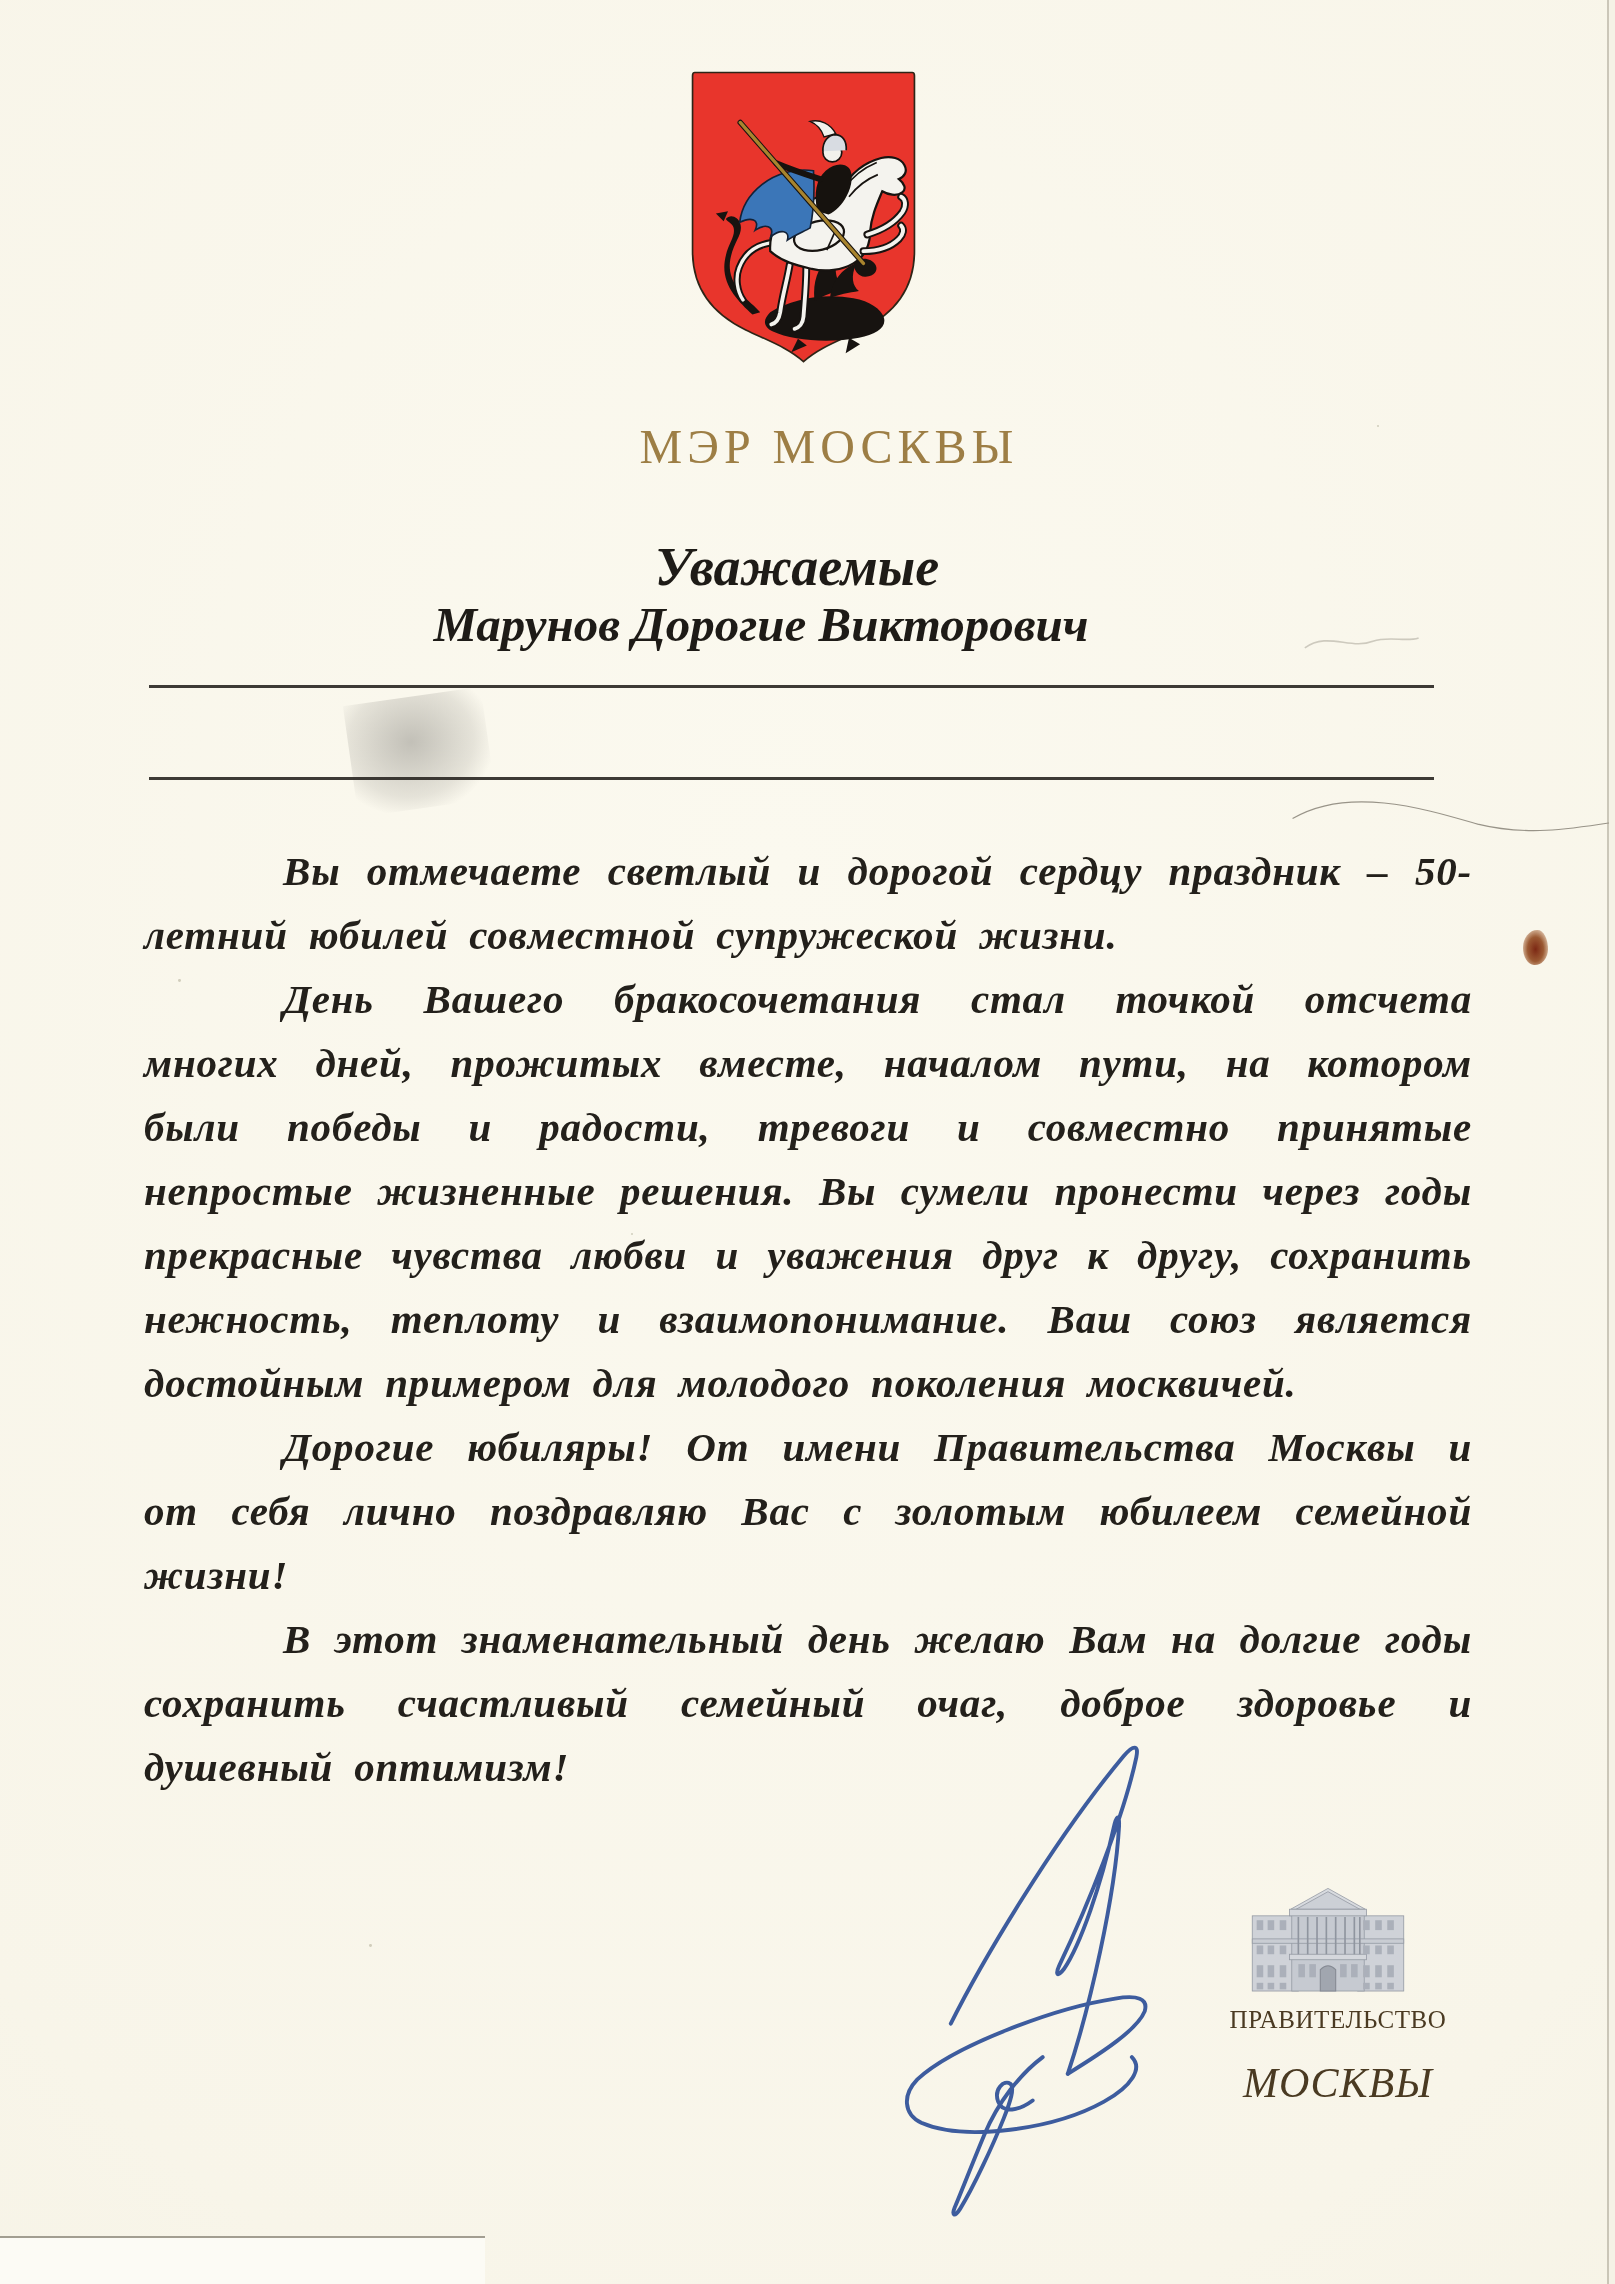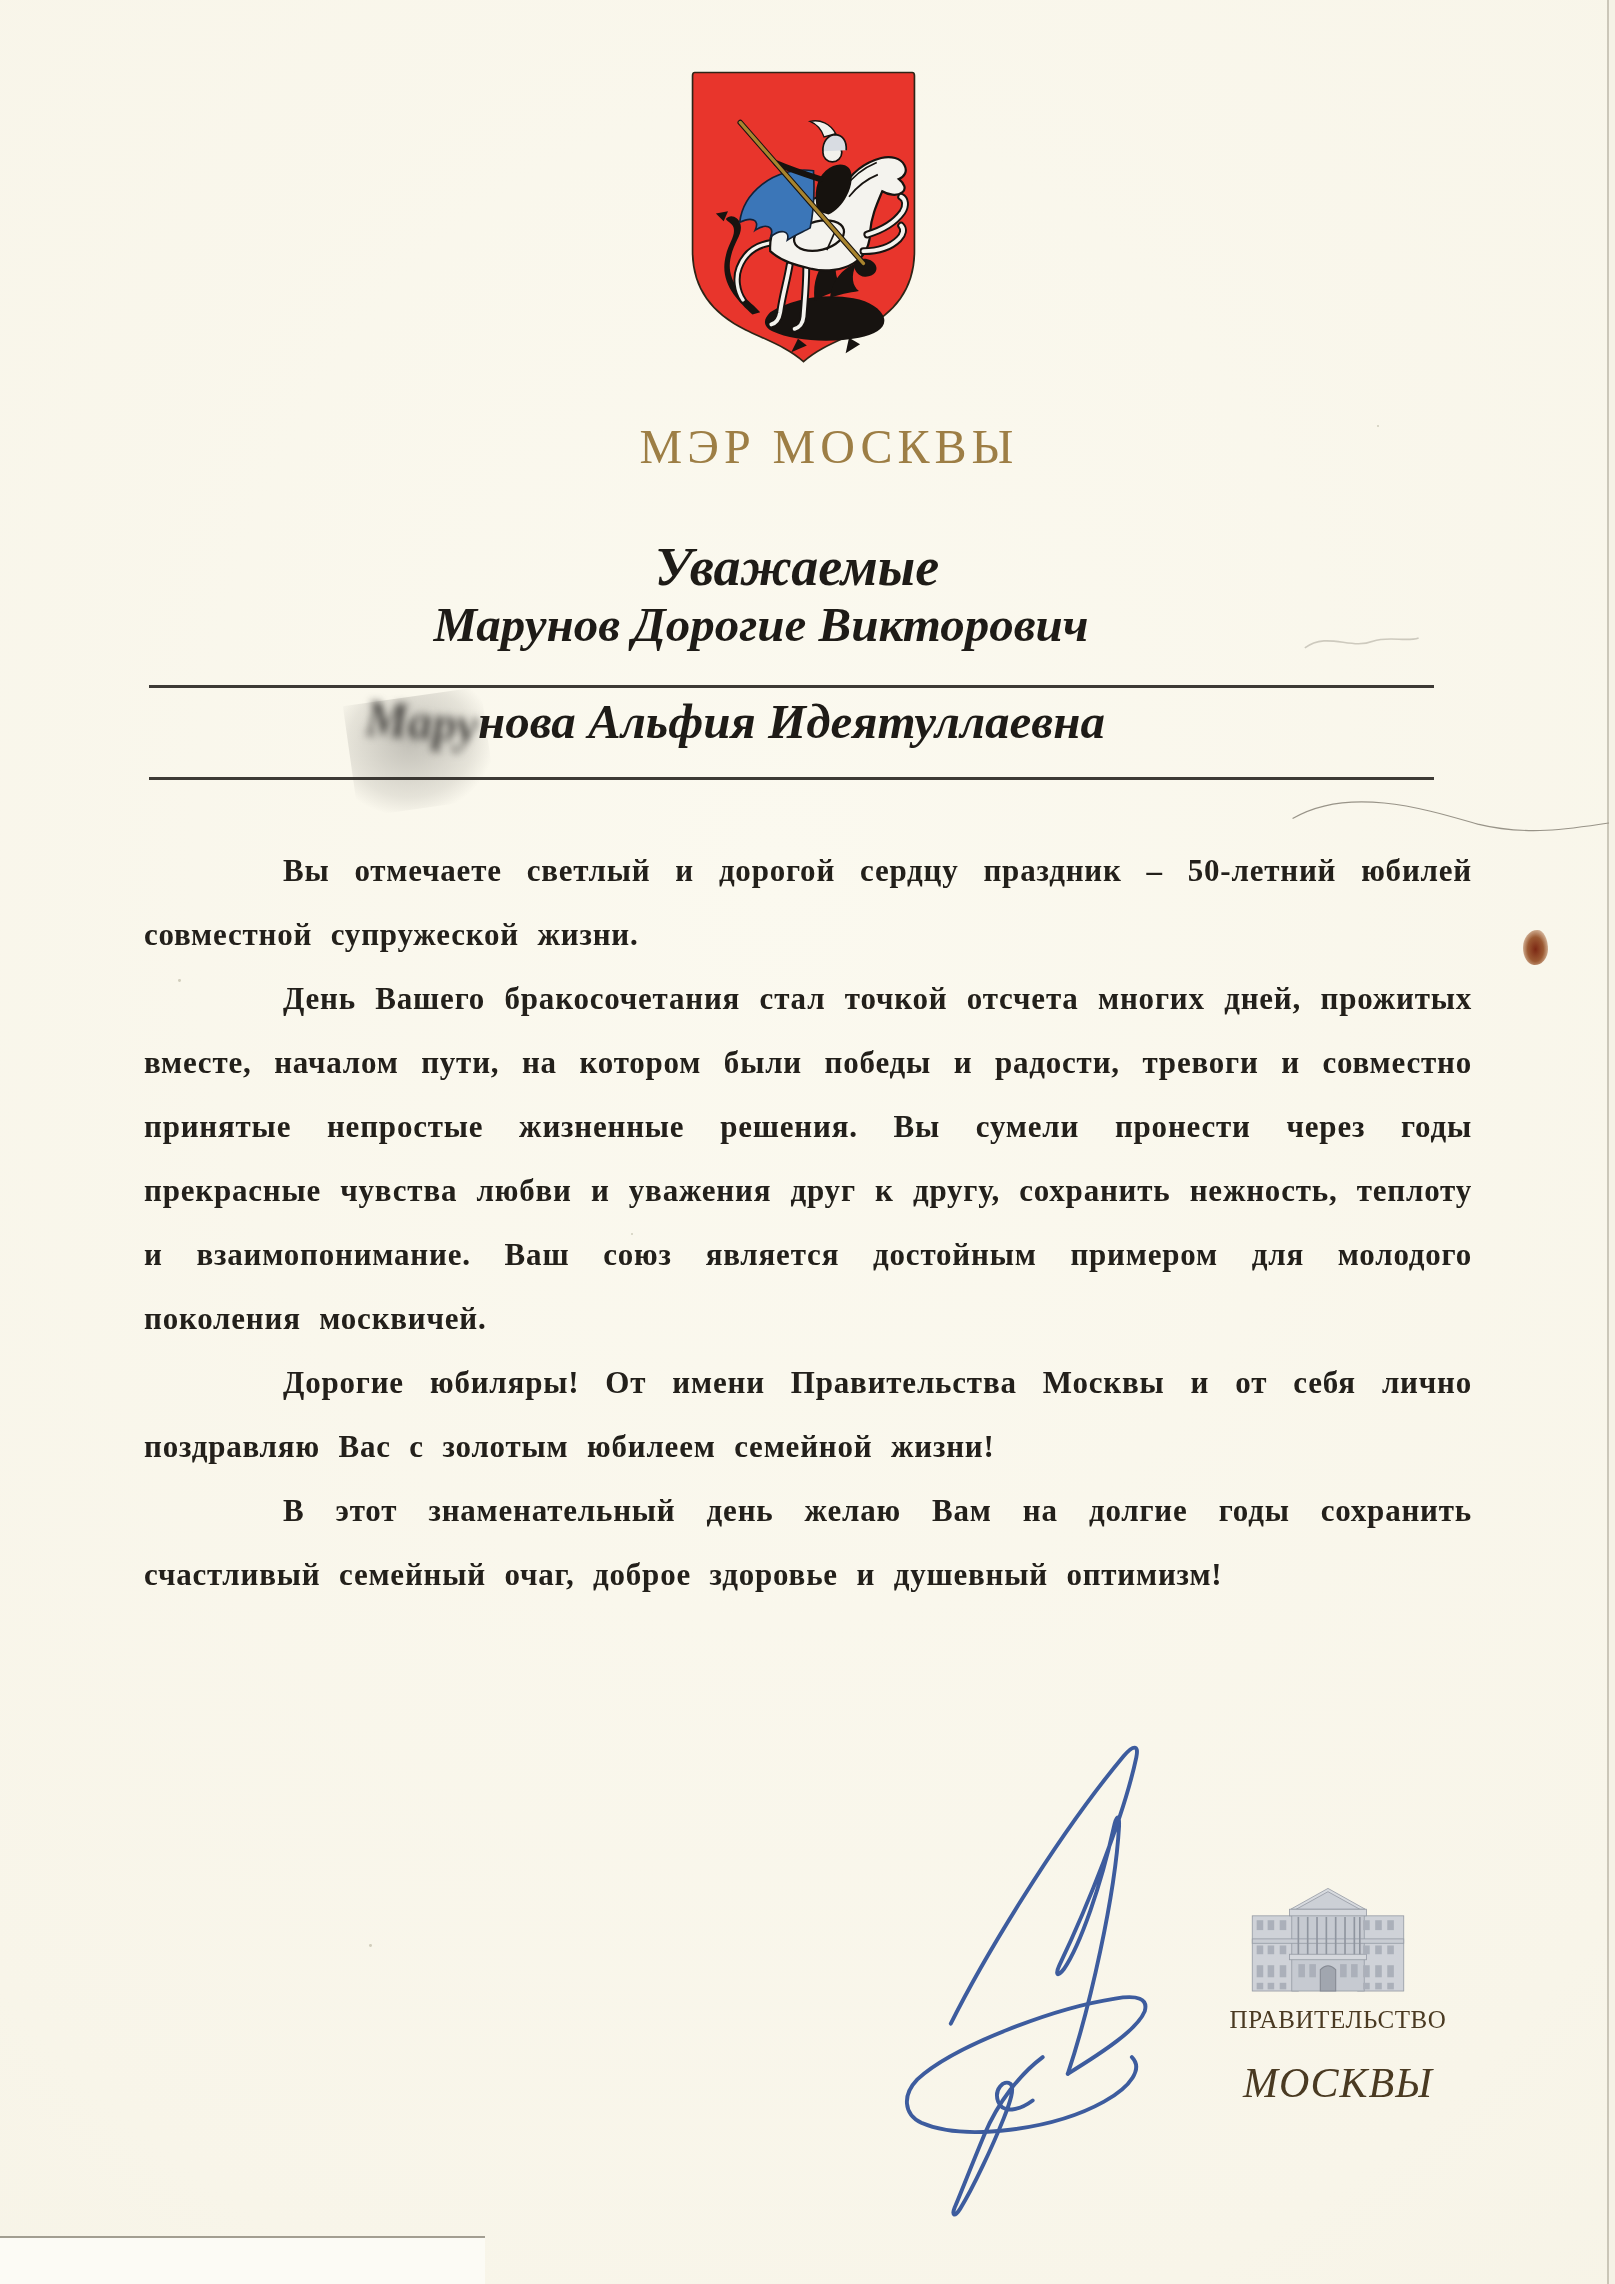--- a/index.html
+++ b/index.html
@@ -40,21 +40,21 @@
     left:350px; top:696px; width:139px; height:112px;
     background:radial-gradient(ellipse at 45% 40%, rgba(86,84,80,.34), rgba(120,117,110,.16) 58%, rgba(120,117,110,0) 78%);
     transform:rotate(-8deg);
   }
   .rule{height:2.8px; background:#2c2925; opacity:.92;}
   .rule-1{left:149px; top:685px; width:1285px;}
   .rule-2{left:149px; top:777px; width:1285px;}
   
   .body-text{
     left:144px; top:839px; width:1328px;
-    font-size:31px; line-height:64px; font-weight:bold; 
+    font-size:41px; line-height:64px; font-weight:bold; font-style:italic;
     text-align:justify; color:#23201b;
     letter-spacing:0.8px; word-spacing:10px;
   }
   .body-text p{margin:0; text-indent:139px;}
   
   .signer{
     left:379px; top:2020px;
     font-size:51px; font-weight:bold; font-style:italic; color:#2a2722; white-space:nowrap;
   }
   .sig-ink{left:870px; top:1717px; width:312px; height:513px;}
@@ -134,21 +134,20 @@
     <path d="M 96,98 L 318,352" stroke="#171310" stroke-width="10" stroke-linecap="round"></path>
     <path d="M 96,98 L 318,352" stroke-width="6" stroke-linecap="round" stroke="#a8842e"></path>
   </svg>
 
   <div class="abs mayor-title">МЭР МОСКВЫ</div>
 
   <div class="abs salutation">Уважаемые</div>
   <div class="abs name1">Марунов Дорогие Викторович</div>
   <div class="abs rule rule-1"></div>
   <div class="abs smear"></div>
-  <div class="abs name2"><span class="smudge">Мару</span><span>нова Альфия Идеятуллаевна</span></div>
   <div class="abs rule rule-2"></div>
 
   <div class="abs body-text">
     <p>Вы отмечаете светлый и дорогой сердцу праздник – 50-летний юбилей совместной супружеской жизни.</p>
     <p>День Вашего бракосочетания стал точкой отсчета многих дней, прожитых вместе, началом пути, на котором были победы и радости, тревоги и совместно принятые непростые жизненные решения. Вы сумели пронести через годы прекрасные чувства любви и уважения друг к другу, сохранить нежность, теплоту и взаимопонимание. Ваш союз является достойным примером для молодого поколения москвичей.</p>
     <p>Дорогие юбиляры! От имени Правительства Москвы и от себя лично поздравляю Вас с золотым юбилеем семейной жизни!</p>
     <p>В этот знаменательный день желаю Вам на долгие годы сохранить счастливый семейный очаг, доброе здоровье и душевный оптимизм!</p>
   </div>
 
 

